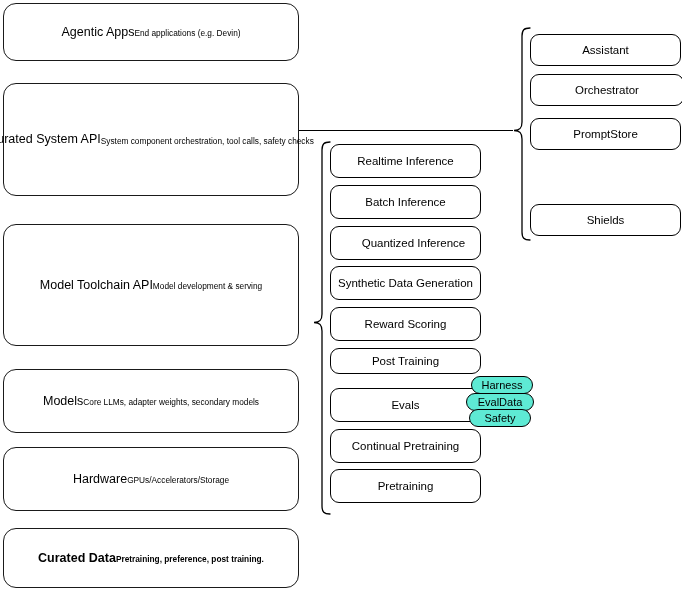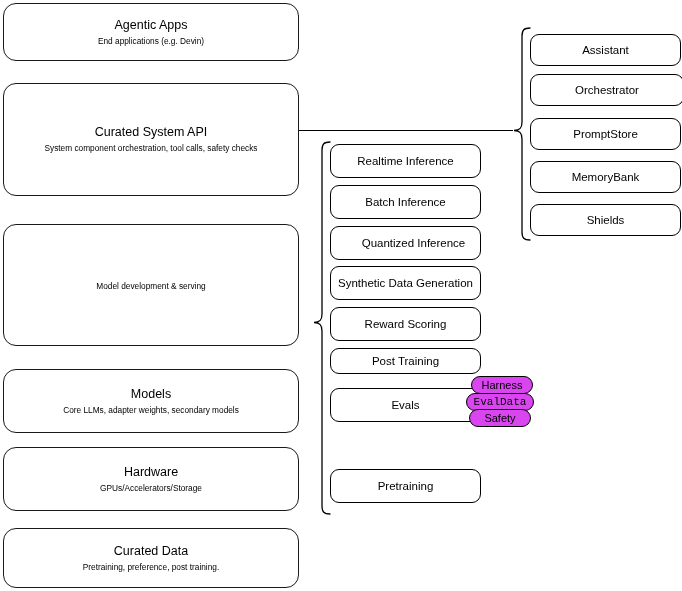--- a/index.html
+++ b/index.html
@@ -18,21 +18,21 @@
     overflow: hidden;
     background: #ffffff;
   }
   .box {
     position: absolute;
     box-sizing: border-box;
     border: 1.2px solid #1a1a1a;
     border-radius: 13px;
     background: #ffffff;
     display: flex;
-    flex-direction: column;
+    flex-direction: row;
     align-items: center;
     justify-content: center;
     text-align: center;
   }
   .box .title {
     font-size: 12.5px;
     line-height: 15px;
     color: #000;
     white-space: nowrap;
   }
@@ -57,21 +57,21 @@
     font-size: 11.5px;
     line-height: 14px;
     white-space: nowrap;
     color: #000;
   }
   .pill {
     position: absolute;
     box-sizing: border-box;
     border: 1.3px solid #000000;
     border-radius: 11px;
-    background: #d946ef;
+    background: #5eead4;
     display: flex;
     align-items: center;
     justify-content: center;
     z-index: 5;
   }
   .pill .label {
     font-size: 11px;
     line-height: 13px;
     white-space: nowrap;
     color: #000;
@@ -96,34 +96,35 @@
     <div class="title">Agentic Apps</div>
     <div class="subtitle">End applications (e.g. Devin)</div>
   </div>
 
   <div class="box" style="left:3px; top:83px; width:296px; height:113px;">
     <div class="title">Curated System API</div>
     <div class="subtitle">System component orchestration, tool calls, safety checks</div>
   </div>
 
   <div class="box" style="left:3px; top:224px; width:296px; height:122px;">
+    <div class="title">Model Toolchain API</div>
     <div class="subtitle">Model development &amp; serving</div>
   </div>
 
   <div class="box" style="left:3px; top:369px; width:296px; height:64px;">
     <div class="title">Models</div>
     <div class="subtitle">Core LLMs, adapter weights, secondary models</div>
   </div>
 
   <div class="box" style="left:3px; top:447px; width:296px; height:64px;">
     <div class="title">Hardware</div>
     <div class="subtitle">GPUs/Accelerators/Storage</div>
   </div>
 
-  <div class="box" style="left:3px; top:528px; width:296px; height:60px;">
+  <div class="box" style="left:3px; top:528px; width:296px; height:60px;font-weight:bold;">
     <div class="title">Curated Data</div>
     <div class="subtitle">Pretraining, preference, post training.</div>
   </div>
 
   <div class="connector" style="left:299px; top:118px; width:220px; height:26px;">
     <svg width="220" height="26" viewBox="0 0 220 26">
       <path d="M 0 12.5 L 214 12.5" stroke="#000" stroke-width="1.2" fill="none"></path>
     </svg>
   </div>
 
@@ -141,23 +142,20 @@
 
   <div class="stack-box" style="left:530px; top:34px; width:151px; height:32px;">
     <span class="label">Assistant</span>
   </div>
   <div class="stack-box" style="left:530px; top:74px; width:154px; height:32px;">
     <span class="label">Orchestrator</span>
   </div>
   <div class="stack-box" style="left:530px; top:118px; width:151px; height:32px;">
     <span class="label">PromptStore</span>
   </div>
-  <div class="stack-box" style="left:530px; top:161px; width:151px; height:32px;">
-    <span class="label">MemoryBank</span>
-  </div>
   <div class="stack-box" style="left:530px; top:204px; width:151px; height:32px;">
     <span class="label">Shields</span>
   </div>
 
   <div class="brace" style="left:308px; top:140px; width:24px; height:376px;">
     <svg width="24" height="376" viewBox="0 0 24 376">
       <path d="M 22 2
                C 16 2, 14 4, 14 10
                L 14 174
                C 14 180, 12 182.5, 6 182.5
@@ -181,27 +179,30 @@
   </div>
   <div class="stack-box" style="left:330px; top:307px; width:151px; height:34px;">
     <span class="label">Reward Scoring</span>
   </div>
   <div class="stack-box" style="left:330px; top:348px; width:151px; height:26px;">
     <span class="label">Post Training</span>
   </div>
   <div class="stack-box" style="left:330px; top:388px; width:151px; height:34px;">
     <span class="label">Evals</span>
   </div>
+  <div class="stack-box" style="left:330px; top:429px; width:151px; height:34px;">
+    <span class="label">Continual Pretraining</span>
+  </div>
   <div class="stack-box" style="left:330px; top:469px; width:151px; height:34px;">
     <span class="label">Pretraining</span>
   </div>
 
   <div class="pill" style="left:471px; top:376px; width:62px; height:18px;">
     <span class="label">Harness</span>
   </div>
-  <div class="pill" style="left:466px; top:393px; width:68px; height:18px;font-family:Liberation Mono, monospace;">
+  <div class="pill" style="left:466px; top:393px; width:68px; height:18px;">
     <span class="label">EvalData</span>
   </div>
   <div class="pill" style="left:469px; top:409px; width:62px; height:18px;text-align:right;">
     <span class="label">Safety</span>
   </div>
 
 </div>
 
 </body></html>

